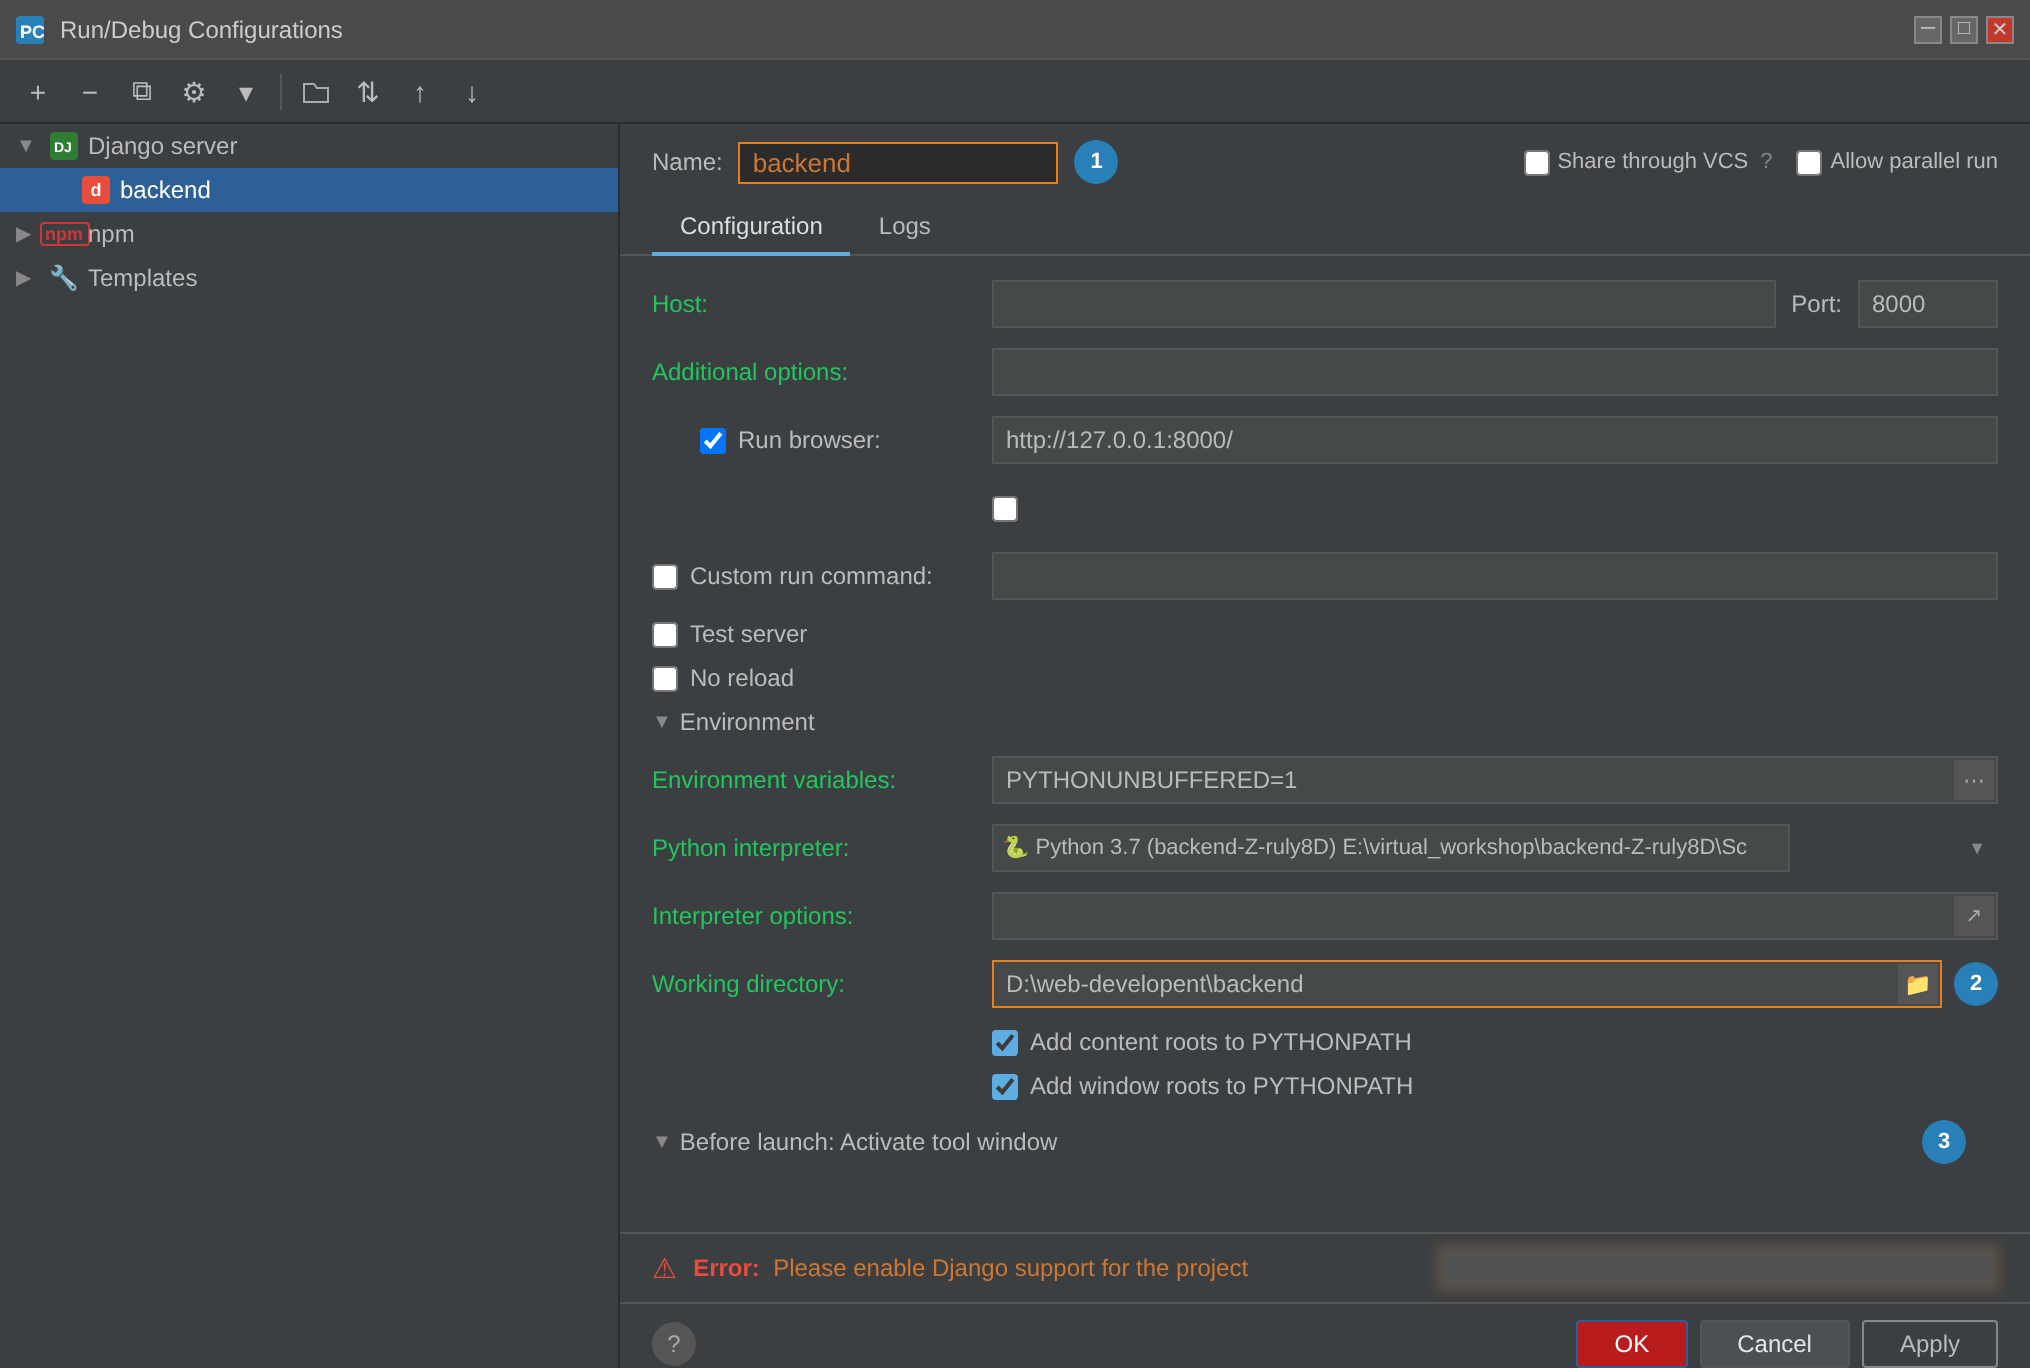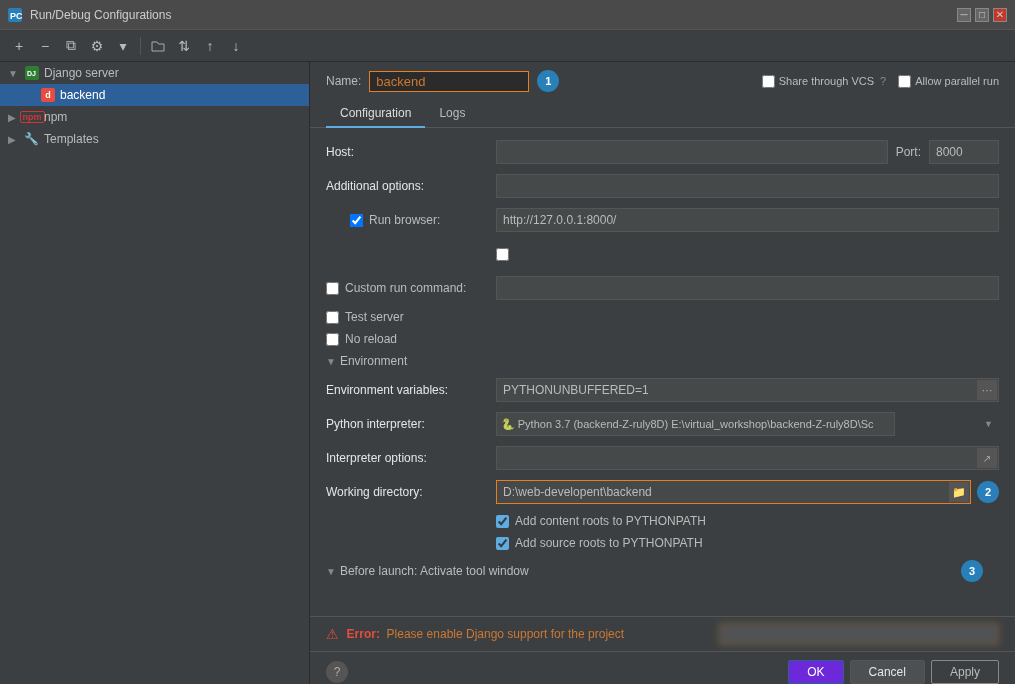--- a/index.html
+++ b/index.html
@@ -128,21 +128,21 @@
     }
     .form-row {
       display: flex;
       align-items: center;
       margin-bottom: 10px;
       min-height: 24px;
     }
     .form-label {
       width: 170px;
       flex-shrink: 0;
-      color: #e5e5e5;
+      color: #22c55e;
       font-size: 12px;
     }
     .form-input {
       flex: 1;
       height: 24px;
       background: #45494a;
       border: 1px solid #555;
       color: #bbbbbb;
       padding: 0 6px;
       font-size: 12px;
@@ -259,21 +259,21 @@
     .help-btn {
       width: 22px; height: 22px; background: #555; border-radius: 50%; border: none;
       color: #aaa; cursor: pointer; font-size: 12px; display: flex; align-items: center; justify-content: center;
     }
     .btn-group { display: flex; gap: 6px; }
     .btn {
       padding: 4px 18px; border: 1px solid #555; background: #4c5052;
       color: #e5e5e5; cursor: pointer; font-size: 12px; font-family: inherit;
       border-radius: 2px;
     }
-    .btn.primary { background: #6d28d9; border-color: #2d6099; color: white; }
+    .btn.primary { background: #b91c1c; border-color: #2d6099; color: white; }
     .btn.apply { background: #3c3f41; border-color: #888; color: #bbbbbb; }
 
     .scrollbar-area { overflow-y: auto; }
     .scrollbar-area::-webkit-scrollbar { width: 8px; }
     .scrollbar-area::-webkit-scrollbar-track { background: #3c3f41; }
     .scrollbar-area::-webkit-scrollbar-thumb { background: #555; border-radius: 4px; }
 
     .relative { position: relative; }
   </style>
 </head>
@@ -469,21 +469,21 @@
           <div class="dir-badge">2</div>
         </div>
 
         <div class="checkbox-row" style="padding-left:170px;align-items:center;">
           <input type="checkbox" checked="" class="checkbox-checked" style="">
           <label>Add content roots to PYTHONPATH</label>
         </div>
 
         <div class="checkbox-row" style="padding-left:170px;">
           <input type="checkbox" checked="" class="checkbox-checked" style="">
-          <label>Add source roots to PYTHONPATH</label>
+          <label>Add window roots to PYTHONPATH</label>
         </div>
 
         <div class="relative" style="display:flex; align-items:center; margin-top:8px;">
           <div class="before-launch-section">
             <span class="section-arrow">▼</span>
             <span>Before launch: Activate tool window</span>
           </div>
           <div class="badge-3">3</div>
         </div>
 

